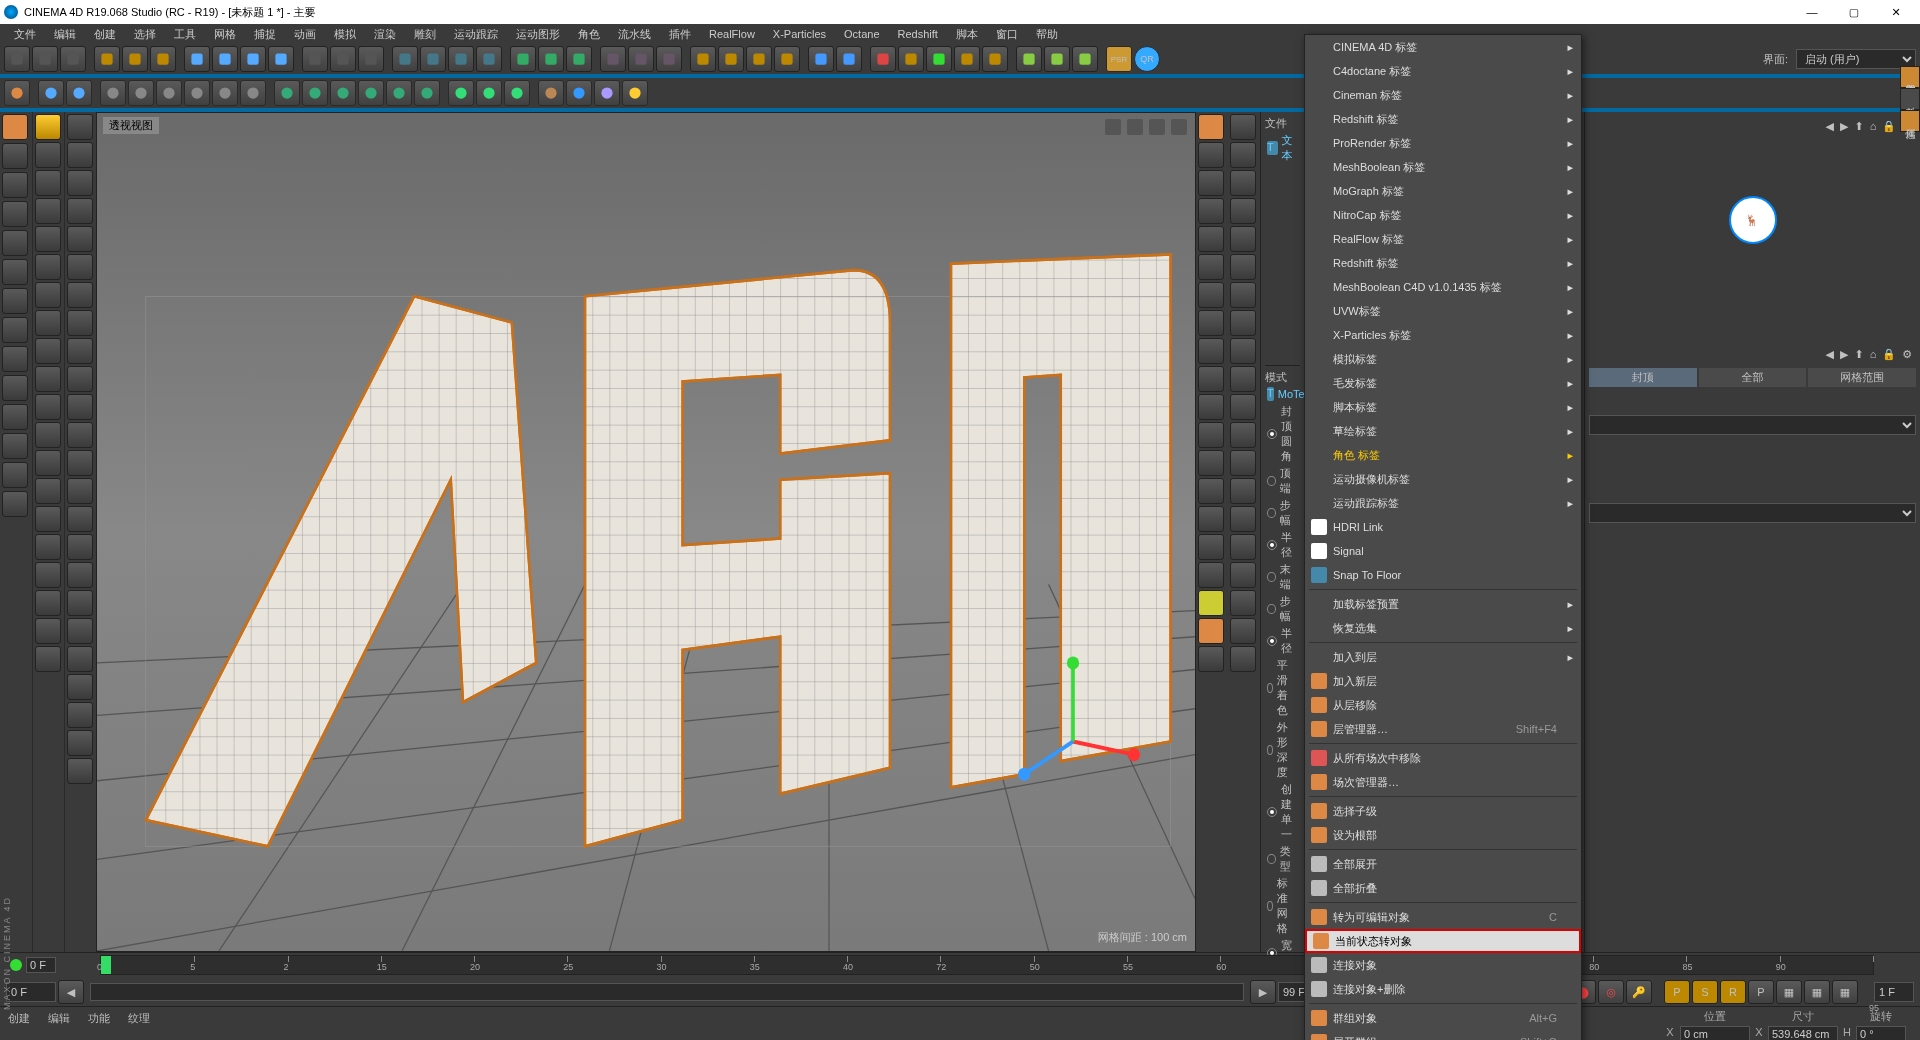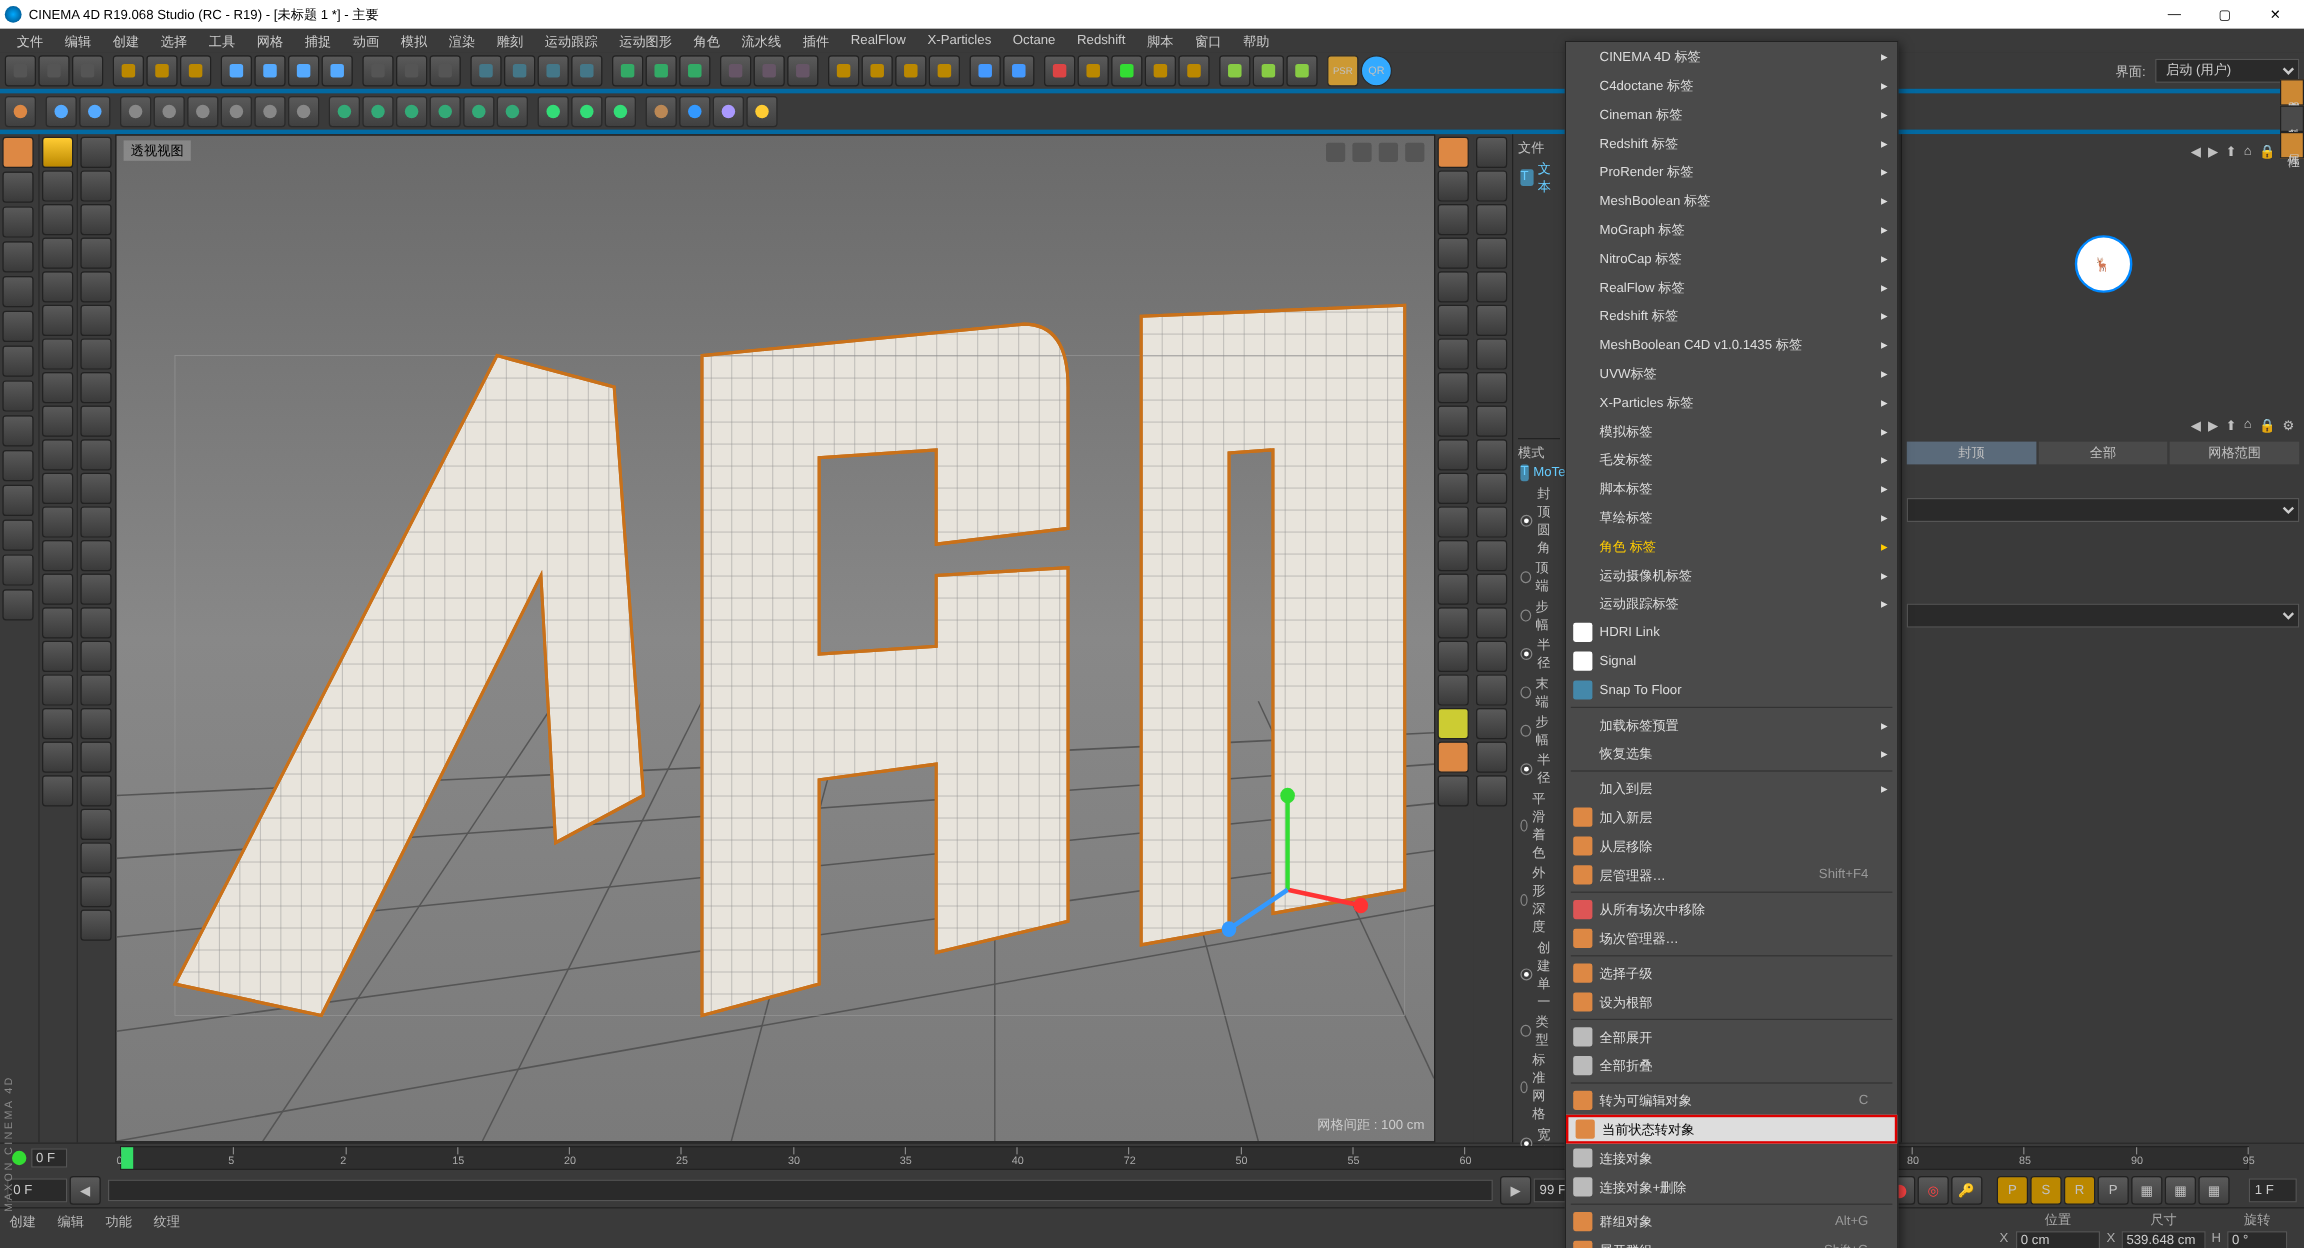--- a/index.html
+++ b/index.html
@@ -932,21 +932,21 @@
         <div class="lbl" style="left: calc(73.6842% - 4px);">70</div>
         <div class="tick" style="left: 78.9474%;"></div>
         <div class="lbl" style="left: calc(78.9474% - 4px);">75</div>
         <div class="tick" style="left: 84.2105%;"></div>
         <div class="lbl" style="left: calc(84.2105% - 4px);">80</div>
         <div class="tick" style="left: 89.4737%;"></div>
         <div class="lbl" style="left: calc(89.4737% - 4px);">85</div>
         <div class="tick" style="left: 94.7368%;"></div>
         <div class="lbl" style="left: calc(94.7368% - 4px);">90</div>
         <div class="tick" style="left: 100%;"></div>
-        <div class="lbl" style="left: calc(100% - 4px);">95</div>
+        <div class="lbl" style="left: calc(100% - 4px); margin-top: 41px;">95</div>
         <div style="position: absolute; left: 0px; top: 0px; width: 10px; height: 100%; background: rgb(51, 221, 102);"></div>
       </div>
   </div>
   <div class="time-controls">
     <input value="0 F" style="">
     <div class="tc-btn">◀</div>
     <div class="slider"></div>
     <div class="tc-btn">▶</div>
     <input value="99 F" style="">
     <input value="99 F" style="">

